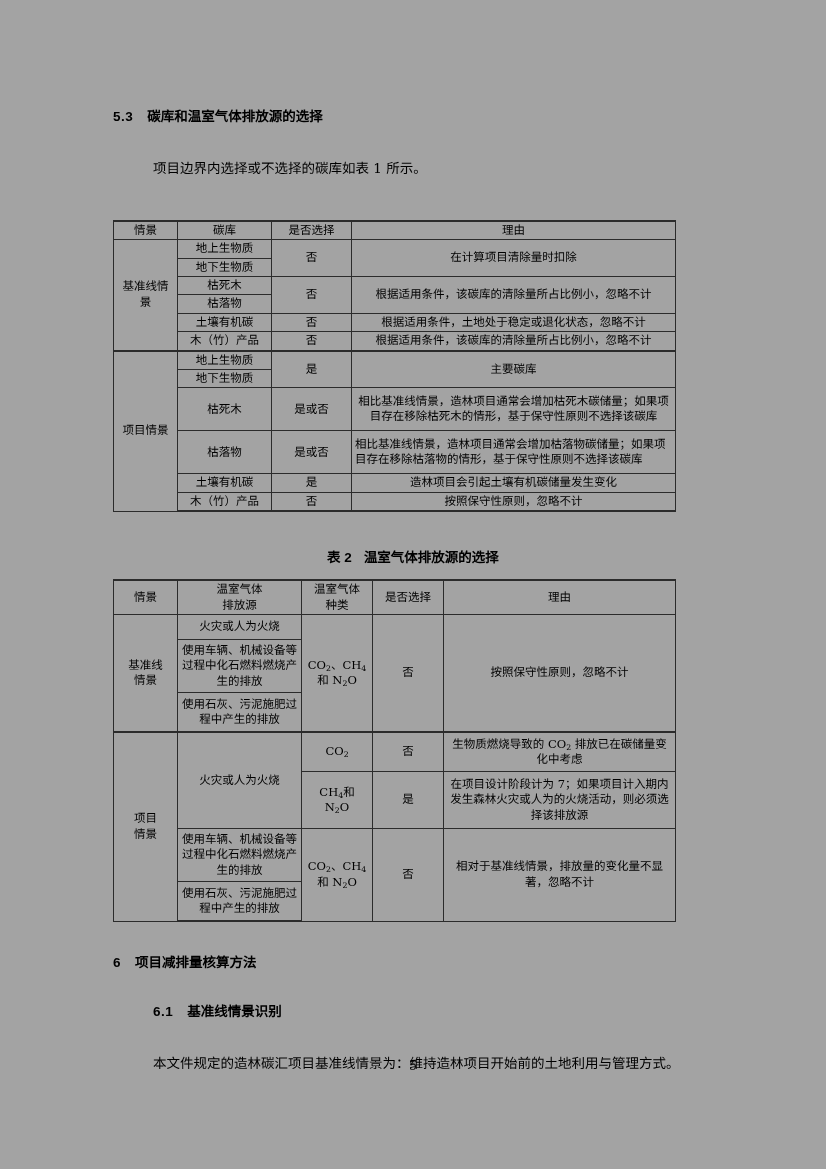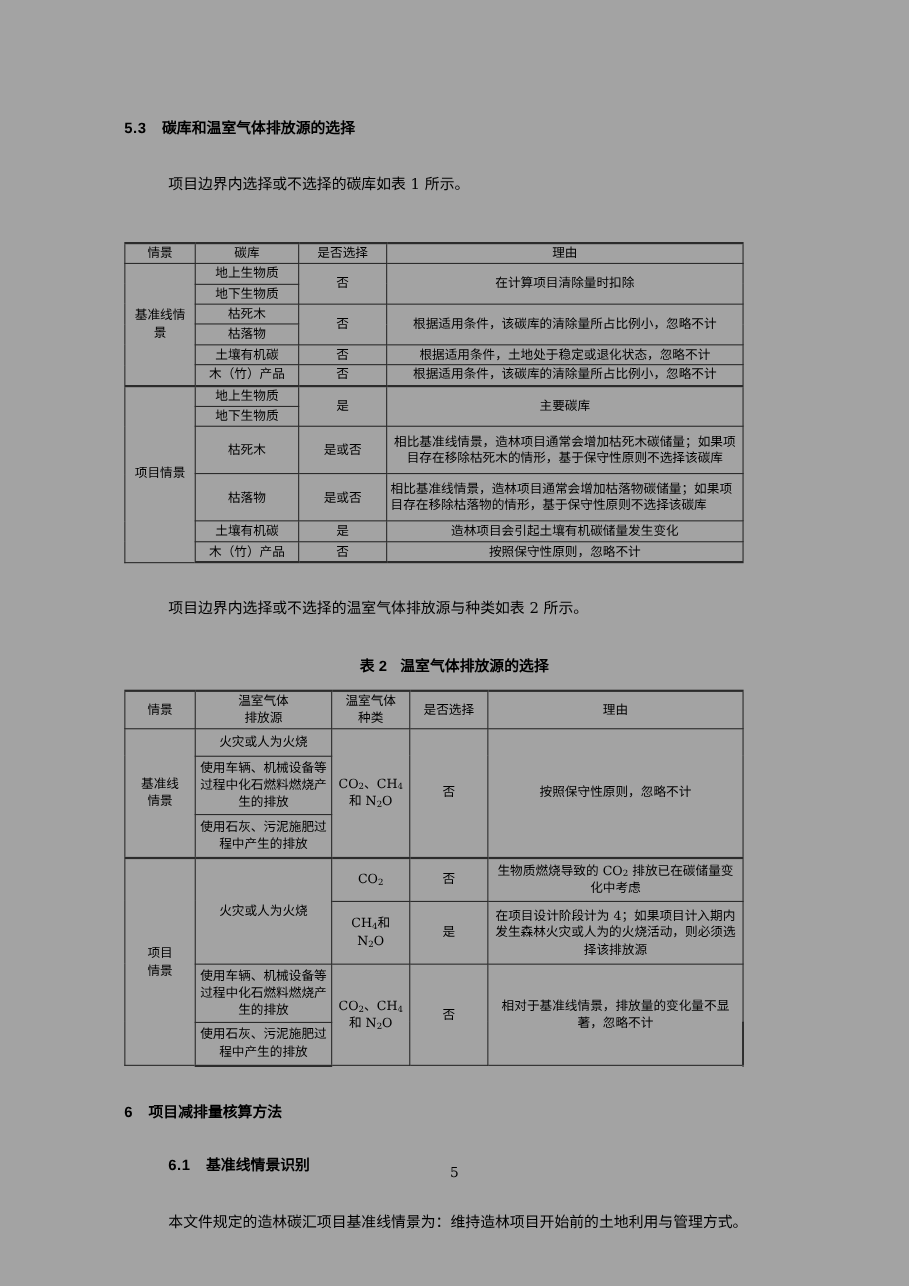--- a/index.html
+++ b/index.html
@@ -206,21 +206,20 @@
         <tr>
           <td class="outer-bottom">木（竹）产品</td>
           <td class="outer-bottom">否</td>
           <td class="outer-bottom reason">按照保守性原则，忽略不计</td>
         </tr>
       </tbody>
     </table>
 
     <div class="sp-d"></div>
 
-    <p class="body-p">项目边界内选择或不选择的温室气体排放源与种类如表 2 所示。</p>
 
     <div class="sp-e"></div>
 
     <p class="tbl-caption">
       <span>表 2</span><span class="cap-ttl">温室气体排放源的选择</span>
     </p>
 
     <div class="sp-f"></div>
 
     <table class="doc-table">
@@ -279,21 +278,21 @@
           </td>
           <td class="sect-div">否</td>
           <td class="sect-div reason">生物质燃烧导致的 <span class="latin">CO<sub>2</sub></span> 排放已在碳储量变化中考虑</td>
         </tr>
         <tr>
           <td style="height:54px">
             <span class="latin">CH<sub>4</sub></span>和<br>
             <span class="latin">N<sub>2</sub>O</span>
           </td>
           <td>是</td>
-          <td class="reason">在项目设计阶段计为 4；如果项目计入期内发生森林火灾或人为的火烧活动，则必须选择该排放源</td>
+          <td class="reason">在项目设计阶段计为 7；如果项目计入期内发生森林火灾或人为的火烧活动，则必须选择该排放源</td>
         </tr>
         <tr>
           <td style="height:50px">使用车辆、机械设备等过程中化石燃料燃烧产生的排放</td>
           <td rowspan="2" class="nowrapcell">
             <span class="latin">CO<sub>2</sub>、CH<sub>4</sub></span><br>
             <span class="latin">和 N<sub>2</sub>O</span>
           </td>
           <td rowspan="2">否</td>
           <td rowspan="2" class="reason">相对于基准线情景，排放量的变化量不显著，忽略不计</td>
         </tr>

